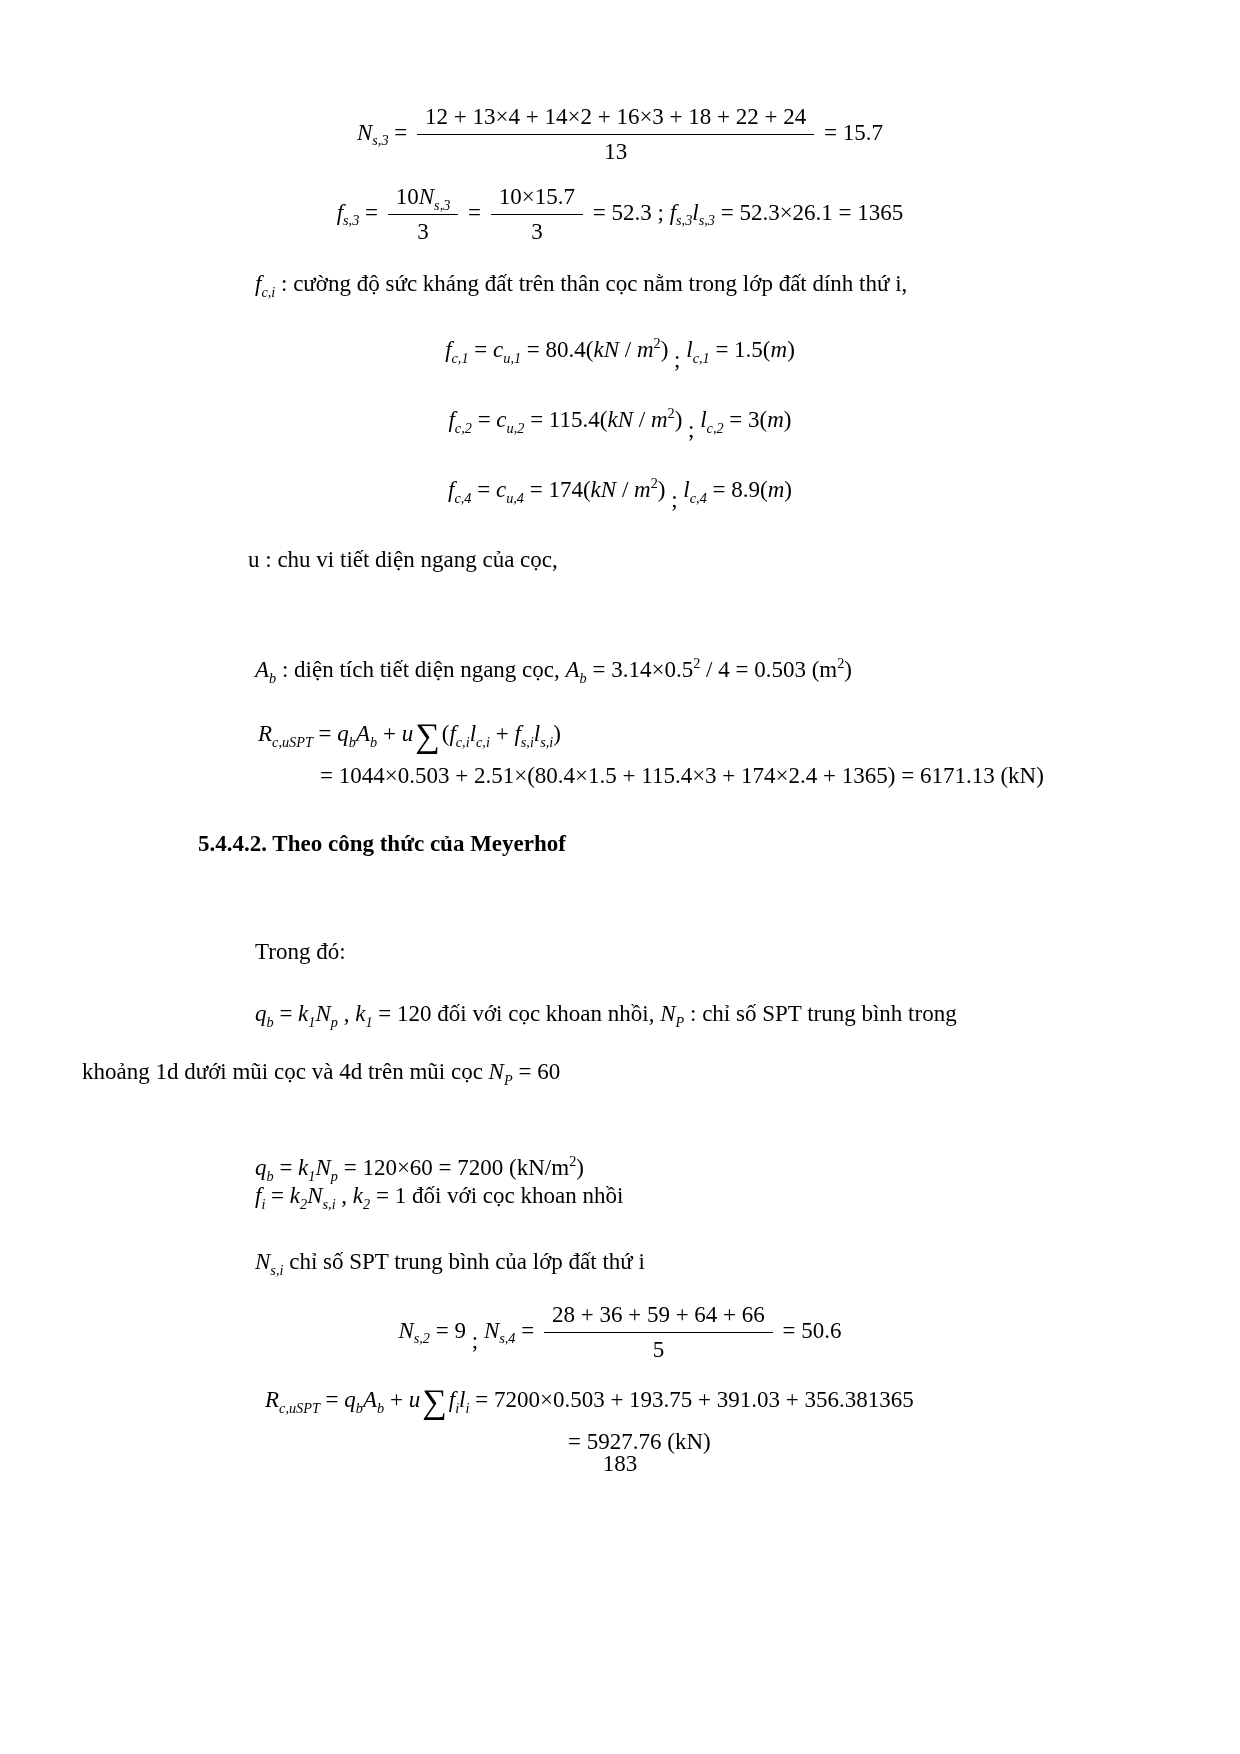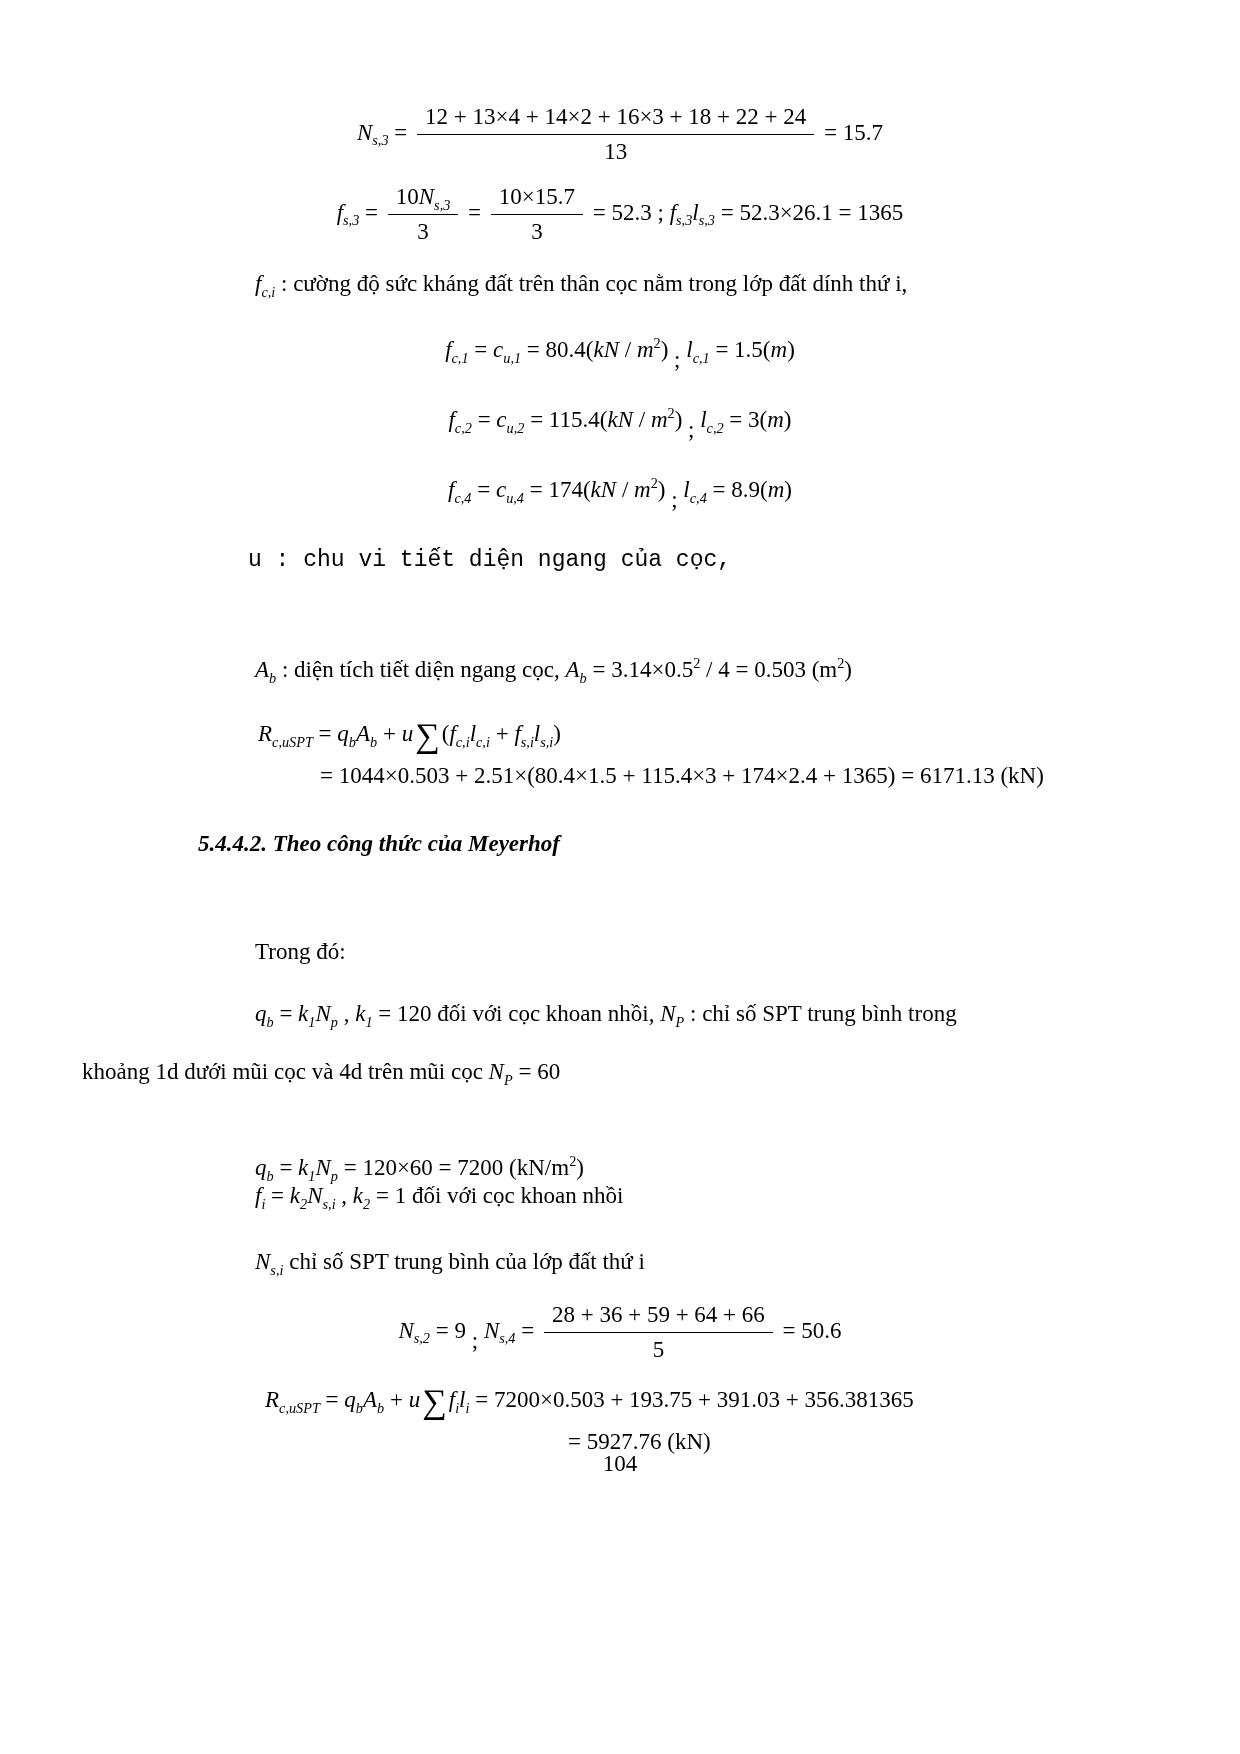--- a/index.html
+++ b/index.html
@@ -15,21 +15,21 @@
   }
   .block {
     position: absolute;
     left: 0;
     width: 100%;
     box-sizing: border-box;
     line-height: 32px;
     white-space: nowrap;
   }
   .center { text-align: center; }
-  .bold { font-weight: bold; font-style: italic; }
+  .bold { font-weight: bold; }
   .it { font-style: italic; }
   .rm { font-style: normal; }
   .low { vertical-align: -0.45em; }
   .sum {
     font-size: 1.5em;
     line-height: 0;
     vertical-align: -0.18em;
     padding: 0 2px;
     font-style: normal;
   }
@@ -62,21 +62,21 @@
   <div class="block center" style="top:182px;"><span class="it">f</span><sub>s,3</sub><span class="rm"> = </span><span class="frac"><span class="num"><span class="rm">10</span><span class="it">N</span><sub>s,3</sub></span><span class="den"><span class="rm">3</span></span></span><span class="rm"> = </span><span class="frac"><span class="num"><span class="rm">10×15.7</span></span><span class="den"><span class="rm">3</span></span></span><span class="rm"> = 52.3 ;  </span><span class="it">f</span><sub>s,3</sub><span class="it">l</span><sub>s,3</sub><span class="rm"> = 52.3×26.1 = 1365</span></div>
 
   <div class="block" style="top:268px; padding-left:255px;"><span class="it">f</span><sub>c,i</sub><span class="rm"> : cường độ sức kháng đất trên thân cọc nằm trong lớp đất dính thứ i,</span></div>
 
   <div class="block center" style="top:334px;"><span class="it">f</span><sub>c,1</sub><span class="rm"> = </span><span class="it">c</span><sub>u,1</sub><span class="rm"> = 80.4(</span><span class="it">kN</span><span class="rm"> / </span><span class="it">m</span><sup>2</sup><span class="rm">) </span><span class="low">; </span><span class="it">l</span><sub>c,1</sub><span class="rm"> = 1.5(</span><span class="it">m</span><span class="rm">)</span></div>
 
   <div class="block center" style="top:404px;"><span class="it">f</span><sub>c,2</sub><span class="rm"> = </span><span class="it">c</span><sub>u,2</sub><span class="rm"> = 115.4(</span><span class="it">kN</span><span class="rm"> / </span><span class="it">m</span><sup>2</sup><span class="rm">) </span><span class="low">; </span><span class="it">l</span><sub>c,2</sub><span class="rm"> = 3(</span><span class="it">m</span><span class="rm">)</span></div>
 
   <div class="block center" style="top:474px;"><span class="it">f</span><sub>c,4</sub><span class="rm"> = </span><span class="it">c</span><sub>u,4</sub><span class="rm"> = 174(</span><span class="it">kN</span><span class="rm"> / </span><span class="it">m</span><sup>2</sup><span class="rm">) </span><span class="low">; </span><span class="it">l</span><sub>c,4</sub><span class="rm"> = 8.9(</span><span class="it">m</span><span class="rm">)</span></div>
 
-  <div class="block" style="top:544px; padding-left:248px;font-family:Liberation Mono, monospace;">u : chu vi tiết diện ngang của cọc,</div>
+  <div class="block" style="top:544px; padding-left:248px;">u : chu vi tiết diện ngang của cọc,</div>
 
 
   <div class="block" style="top:654px; padding-left:255px;"><span class="it">A</span><sub>b</sub><span class="rm"> : diện tích tiết diện ngang cọc,  </span><span class="it">A</span><sub>b</sub><span class="rm"> = 3.14×0.5</span><sup>2</sup><span class="rm"> / 4 = 0.503 (m</span><sup>2</sup><span class="rm">)</span></div>
 
   <div class="block" style="top:718px; padding-left:258px;"><span class="it">R</span><sub>c,uSPT</sub><span class="rm"> = </span><span class="it">q</span><sub>b</sub><span class="it">A</span><sub>b</sub><span class="rm"> + </span><span class="it">u</span><span class="sum">∑</span><span class="rm">(</span><span class="it">f</span><sub>c,i</sub><span class="it">l</span><sub>c,i</sub><span class="rm"> + </span><span class="it">f</span><sub>s,i</sub><span class="it">l</span><sub>s,i</sub><span class="rm">)</span></div>
 
   <div class="block" style="top:760px; padding-left:320px;"><span class="rm">= 1044×0.503 + 2.51×(80.4×1.5 + 115.4×3 + 174×2.4 + 1365) = 6171.13 (kN)</span></div>
 
   <div class="block bold" style="top:828px; padding-left:198px;">5.4.4.2. Theo công thức của Meyerhof</div>
 
@@ -92,15 +92,15 @@
   <div class="block" style="top:1180px; padding-left:255px;"><span class="it">f</span><sub>i</sub><span class="rm"> = </span><span class="it">k</span><sub>2</sub><span class="it">N</span><sub>s,i</sub><span class="rm"> ,  </span><span class="it">k</span><sub>2</sub><span class="rm"> = 1 đối với cọc khoan nhồi</span></div>
 
   <div class="block" style="top:1246px; padding-left:255px;"><span class="it">N</span><sub>s,i</sub><span class="rm"> chỉ số SPT trung bình của lớp đất thứ i</span></div>
 
   <div class="block center" style="top:1300px;"><span class="it">N</span><sub>s,2</sub><span class="rm"> = 9  </span><span class="low">;</span><span class="rm">  </span><span class="it">N</span><sub>s,4</sub><span class="rm"> = </span><span class="frac"><span class="num"><span class="rm">28 + 36 + 59 + 64 + 66</span></span><span class="den"><span class="rm">5</span></span></span><span class="rm"> = 50.6</span></div>
 
   <div class="block" style="top:1384px; padding-left:265px;"><span class="it">R</span><sub>c,uSPT</sub><span class="rm"> = </span><span class="it">q</span><sub>b</sub><span class="it">A</span><sub>b</sub><span class="rm"> + </span><span class="it">u</span><span class="sum">∑</span><span class="it">f</span><sub>i</sub><span class="it">l</span><sub>i</sub><span class="rm"> = 7200×0.503 + 193.75 + 391.03 + 356.381365</span></div>
 
   <div class="block" style="top:1426px; padding-left:568px;"><span class="rm">= 5927.76 (kN)</span></div>
 
-  <div class="block center" style="top:1448px;">104</div>
+  <div class="block center" style="top:1448px;">183</div>
 
 </div>
 
 </body></html>

